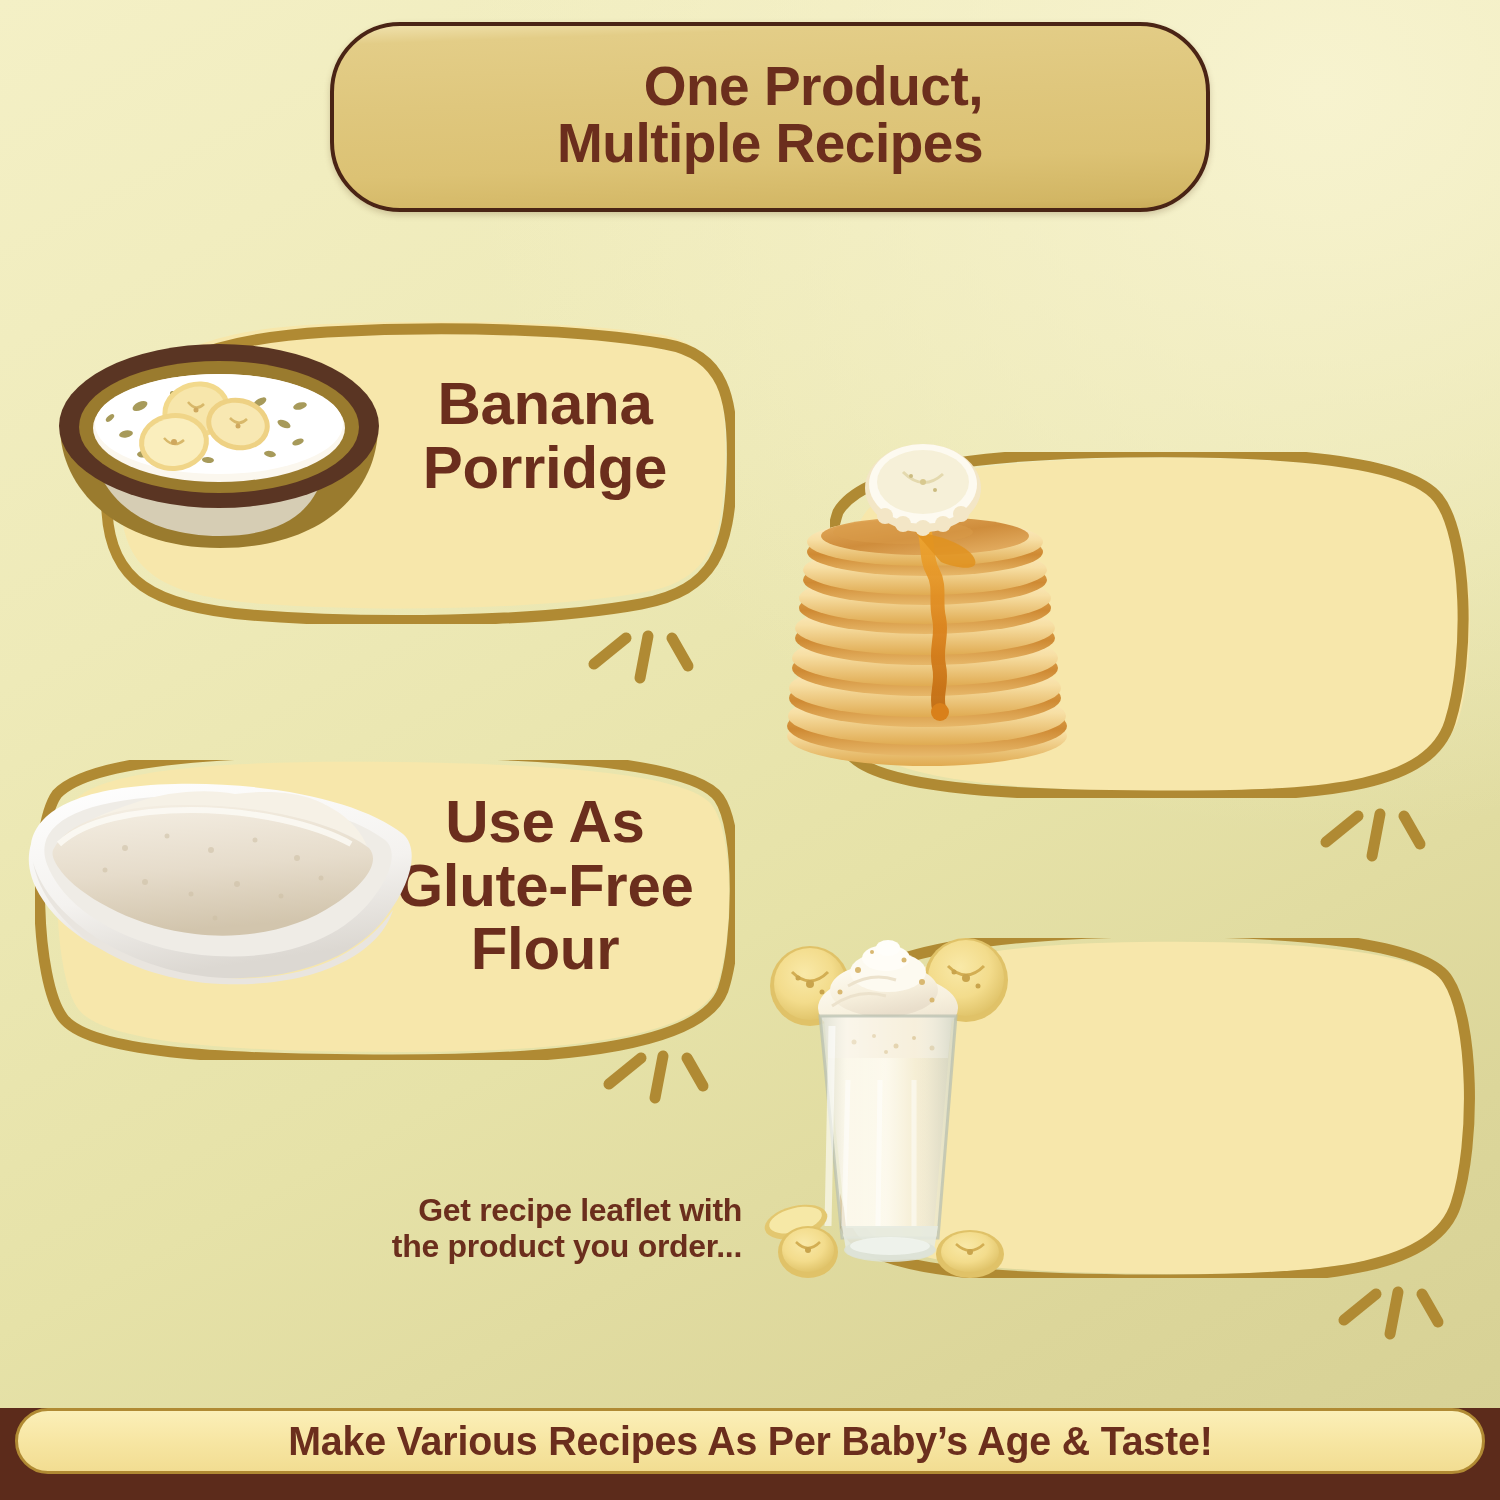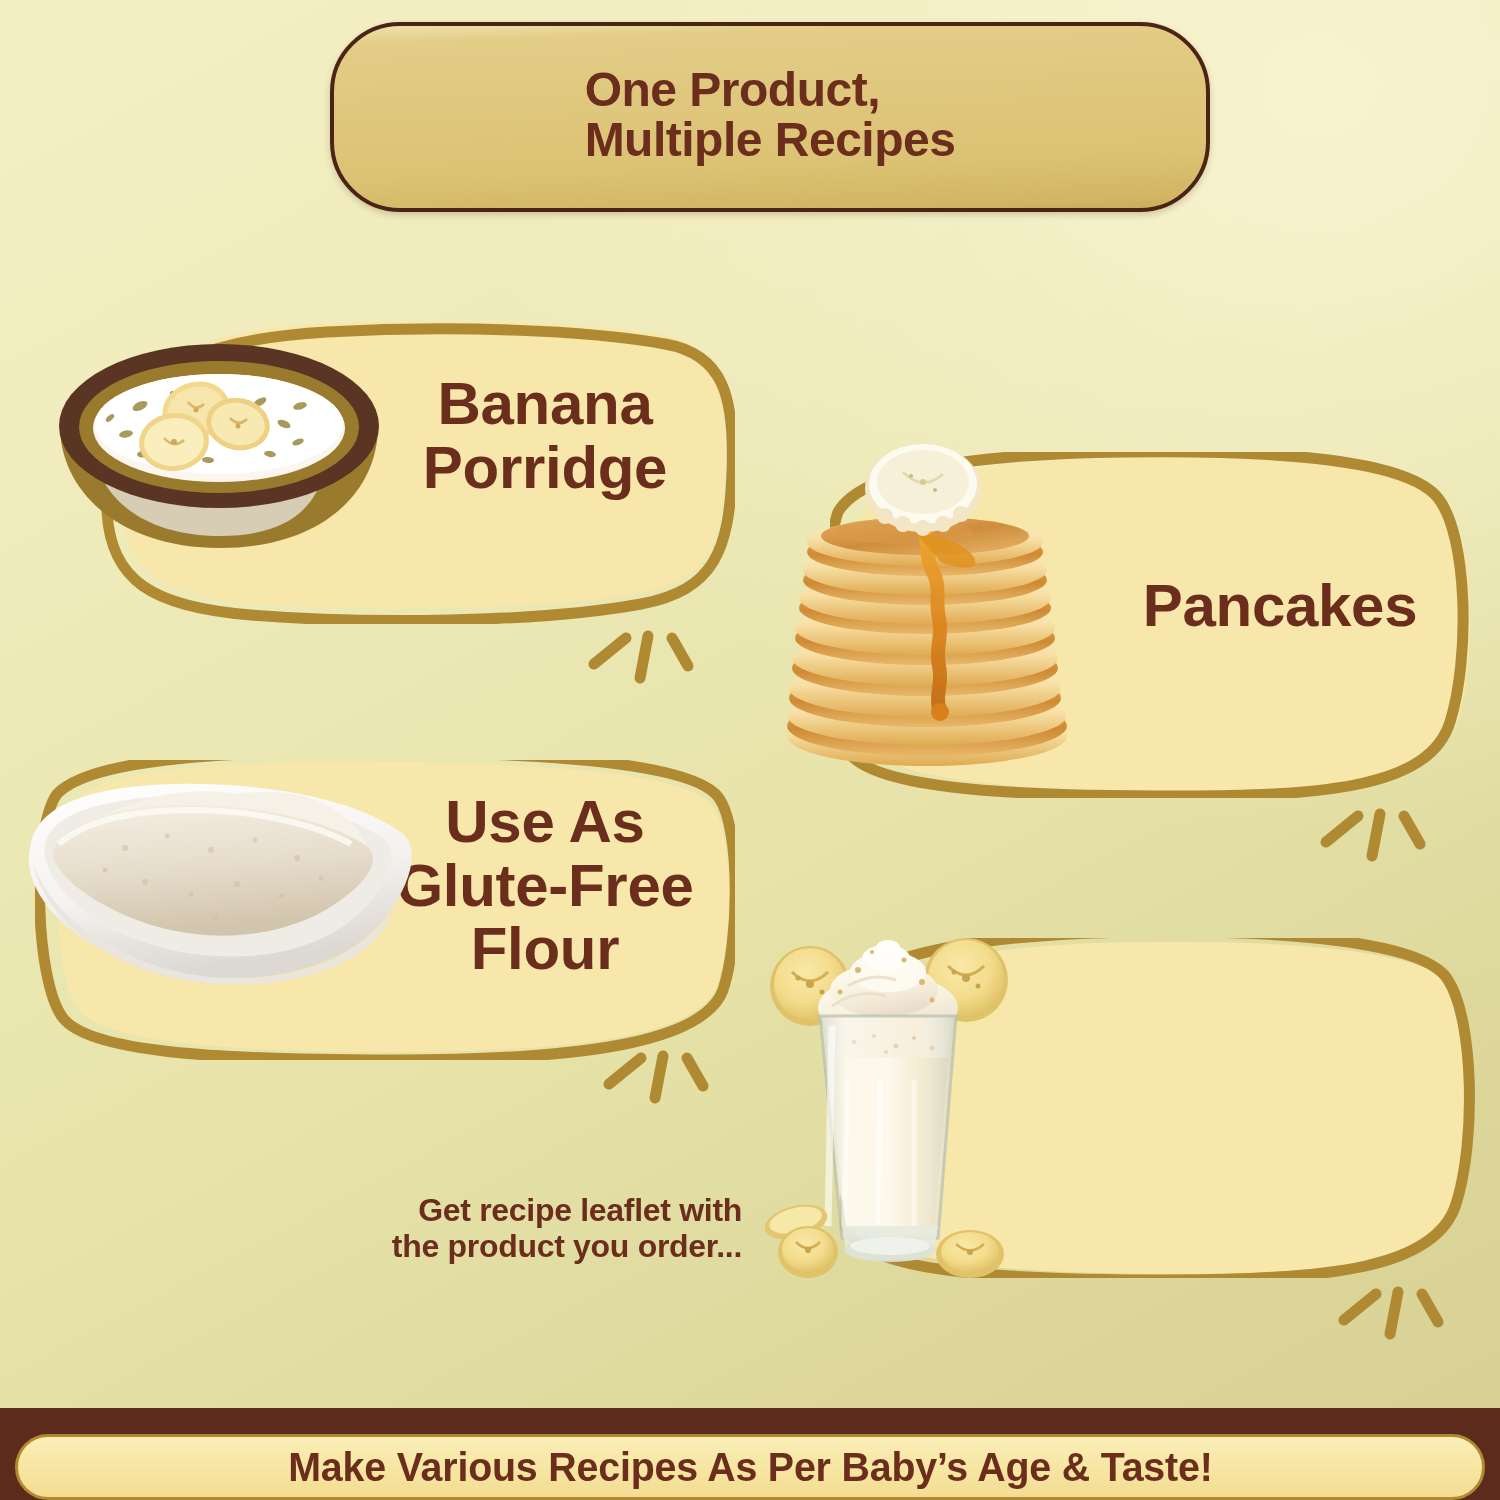--- a/index.html
+++ b/index.html
@@ -32,25 +32,25 @@
     border-radius: 70px;
     border: 4px solid #4a2415;
     background: linear-gradient(178deg, #f0e2ae 0%, #e3cd87 9%, #dfc77d 40%, #dcc274 72%, #d2b664 94%, #c9ab58 100%);
     box-shadow: 0 3px 6px rgba(80,50,20,0.22);
     display: flex;
     align-items: center;
     justify-content: center;
     box-sizing: border-box;
   }
   .header-title {
-    font-size: 48px;
+    font-size: 55px;
     font-weight: bold;
     line-height: 1.04;
     color: #6b2e1d;
-    text-align: left;
+    text-align: right;
     letter-spacing: -0.5px;
     white-space: pre-line;
     padding-bottom: 4px;
   }
 
   
   .card { position: absolute; }
   .blob-fill, .blob-stroke {
     position: absolute;
     inset: 0;
@@ -112,21 +112,21 @@
 
   
   #footer-band {
     position: absolute;
     left: 0;
     bottom: 0;
     width: 1500px;
     height: 92px;
     background: #5c2b1b;
     display: flex;
-    align-items: flex-end;
+    align-items: flex-start;
     justify-content: center;
   }
   #footer-pill {
     width: 1470px;
     height: 66px;
     border-radius: 34px;
     border: 3px solid #b08a33;
     background: linear-gradient(180deg, #fbefb8 0%, #f7e6a3 50%, #f2dd92 100%);
     display: flex;
     align-items: center;
@@ -213,21 +213,20 @@
 
   <div class="card" id="card-pancakes">
     <svg class="blob-fill" viewBox="0 0 650 346" preserveAspectRatio="none">
       <path d="M30 70 C50 22 160 8 300 6 C450 4 580 14 614 50 C644 82 646 200 630 262
                C614 322 520 340 370 340 C220 340 70 332 38 296 C8 262 6 130 30 70 Z" fill="#f7e7ab"></path>
     </svg>
     <svg class="blob-stroke" viewBox="0 0 650 346" preserveAspectRatio="none">
       <path d="M8 60 C34 16 150 2 296 0 C450 -2 578 8 608 46 C638 84 640 206 620 270
                C600 334 500 344 350 344 C206 344 50 340 20 302 C-8 266 -12 120 8 60 Z" fill="none" stroke="#b08a33" stroke-width="11" stroke-linecap="round"></path>
     </svg>
-    <div class="card-label">Pancakes</div>
   </div>
 
   <svg id="art-pancakes" viewBox="0 0 310 330">
     <defs>
       <linearGradient id="pcEdge" x1="0" y1="0" x2="0" y2="1">
         <stop offset="0%" stop-color="#fdf0cd"></stop>
         <stop offset="45%" stop-color="#f7dfa4"></stop>
         <stop offset="100%" stop-color="#e0ab52"></stop>
       </linearGradient>
       <linearGradient id="pcSide" x1="0" y1="0" x2="0" y2="1">

